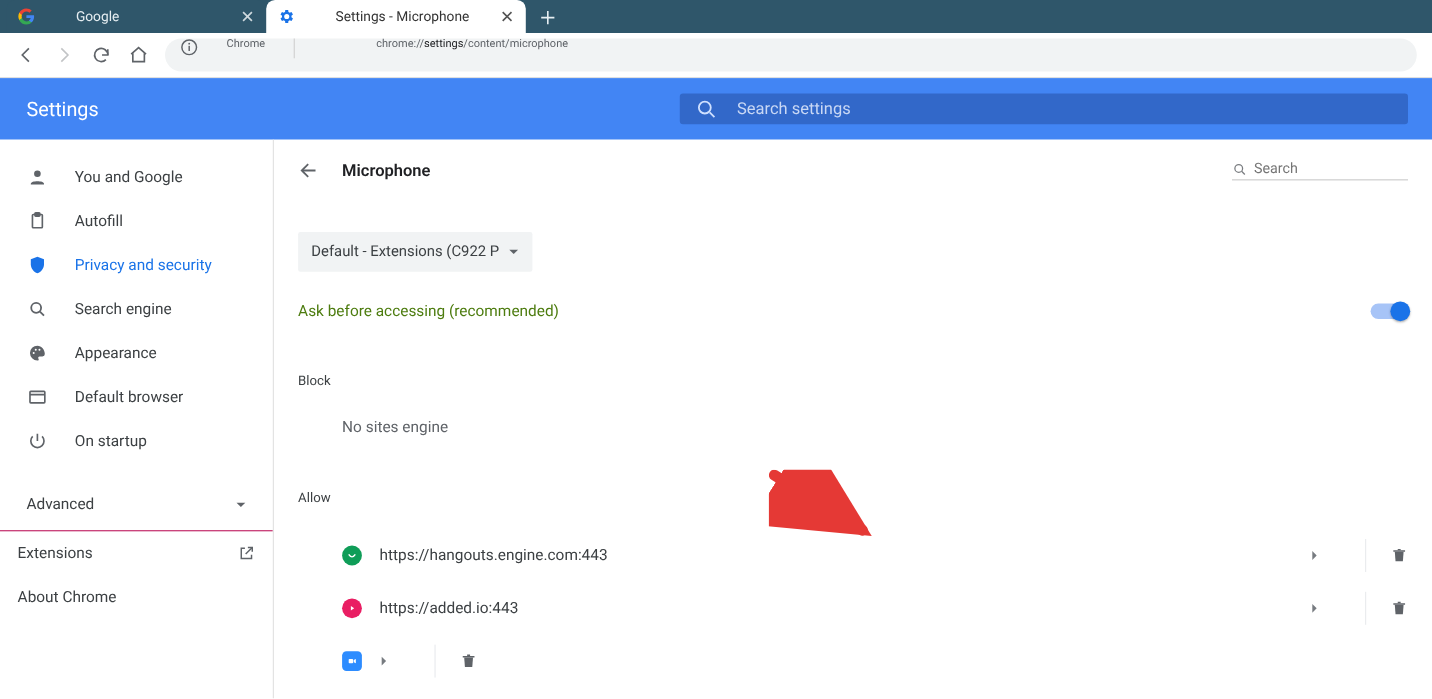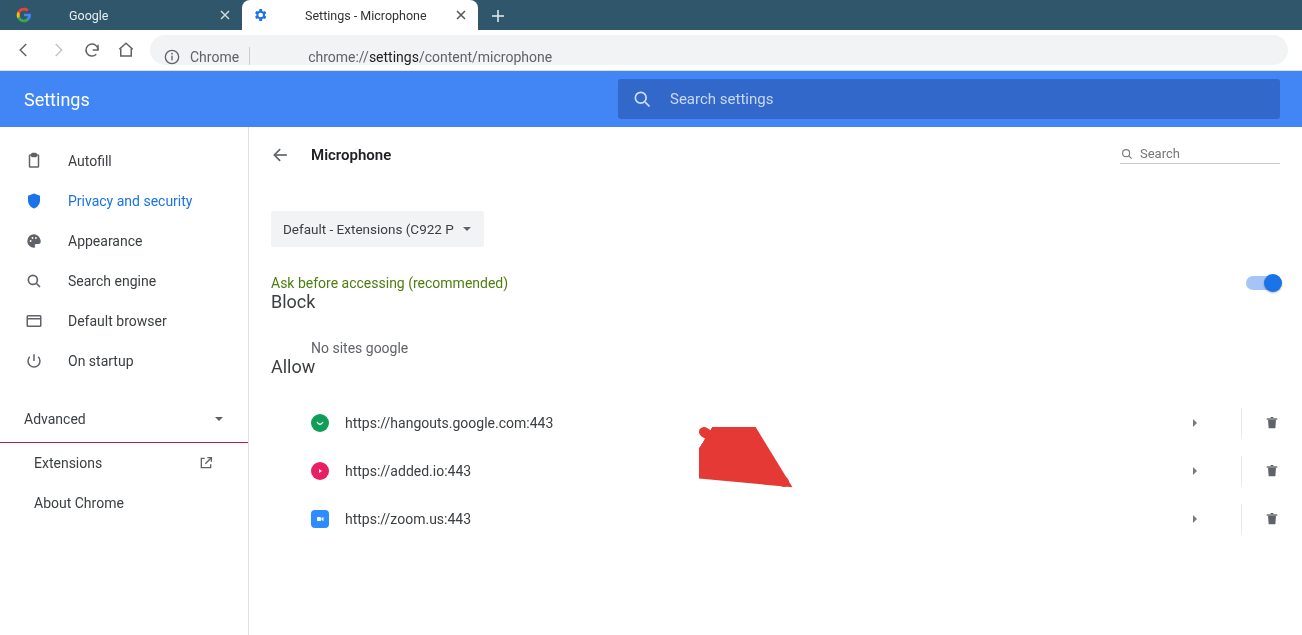--- a/index.html
+++ b/index.html
@@ -23,34 +23,34 @@
     color:#e6eef2; font-size:18px;
   }
 
   .toolbar {
     height: 41px; background: #ffffff; display:flex; align-items:center; gap:14px; padding: 0 14px;
     border-bottom:1px solid #e0e0e0;
   }
   .nav-icon { width:20px; height:20px; color:#5f6368; display:flex; align-items:center; justify-content:center; }
   .nav-icon.dim { color:#b9bcbf; }
   .omnibox {
-    flex:1; height:30px; background:#f1f3f4; border-radius:16px; display:flex; align-items:flex-end;
-    padding:0 14px; font-size:14px; color:#5f6368; gap:10px;
+    flex:1; height:30px; background:#f1f3f4; border-radius:16px; display:flex; align-items:flex-start;
+    padding:0 14px; font-size:10px; color:#5f6368; gap:26px;
   }
   .omnibox .url { color:#5f6368;margin-left:48px; }
   .omnibox .url .dark { color:#202124; }
 
   
   .page { display:flex; flex-direction:column; height:calc(635px - 71px); }
   .appbar {
     height:56px; background:#4285f4; display:flex; align-items:center; color:#fff;
   }
   .appbar-title { font-size:18px; padding-left:24px; width:618px; }
   .searchbox {
-    flex:1; height:40px; background:#3268c9; border-radius:3px; margin-right:22px;
+    flex:1; height:28px; background:#3268c9; border-radius:3px; margin-right:22px;
     display:flex; align-items:center; padding:0 14px; gap:18px; color:#c9d8f5;
   }
   .searchbox input {
     background:transparent; border:none; outline:none; color:#fff; font-size:15px; flex:1;
   }
   .searchbox input::placeholder { color:#c9d8f5; }
 
   .body { flex:1; display:flex; background:#fff; }
   .sidebar { width:248px; padding:14px 0 0 0; }
   .side-item {
@@ -61,21 +61,21 @@
   .side-item .ic { width:20px; height:20px; display:flex; align-items:center; justify-content:center; color:#5f6368; }
   .side-item.active .ic { color:#1a73e8; }
 
   .adv-row {
     display:flex; align-items:center; justify-content:space-between; height:48px;
     padding:0 24px; font-size:14px; color:#3c4043; cursor:pointer;
     border-bottom:1px solid #be185d; margin-top:14px;
   }
   .ext-row, .about-row {
     display:flex; align-items:center; justify-content:space-between; height:40px;
-    padding:0 34px; font-size:14px; color:#3c4043; cursor:pointer;
+    padding:0 16px; font-size:14px; color:#3c4043; cursor:pointer;
   }
 
   .divider { width:1px; background:#e0e0e0; }
 
   .content { flex:1; padding:18px 22px 0 22px; position:relative; }
   .ch-row { display:flex; align-items:center; }
   .ch-back { width:20px; height:20px; color:#5f6368; display:flex; align-items:center; justify-content:center; cursor:pointer; }
   .ch-title { font-size:15px; font-weight:600; color:#202124; margin-left:20px; }
   .ch-search { margin-left:auto; display:flex; align-items:center; border-bottom:1px solid #c9c9c9; width:160px; padding-bottom:2px; }
   .ch-search input { border:none; outline:none; font-size:13px; color:#5f6368; flex:1; }
@@ -89,21 +89,21 @@
 
   .setting-row { margin-top:28px; display:flex; align-items:center; justify-content:space-between; font-size:14px; color:#4d7c0f; }
   .toggle {
     width:34px; height:14px; background:#a7c4f7; border-radius:10px; position:relative;
   }
   .toggle .knob {
     width:18px; height:18px; background:#1a73e8; border-radius:50%; position:absolute; right:-2px; top:-2px;
     box-shadow:0 1px 2px rgba(0,0,0,.3);
   }
 
-  .section-h { font-size:18px; color:#3c4043; }
+  .section-h { margin-top:48px; font-size:12px; color:#3c4043; }
   .empty { margin: 28px 0 0 40px; font-size:14px; color:#5f6368; }
 
   .allow-list { margin-top:22px; }
   .allow-item {
     display:flex; align-items:center; height:48px; padding-left:40px; font-size:14px; color:#3c4043;
   }
   .allow-item .fav { width:18px; height:18px; border-radius:50%; display:flex; align-items:center; justify-content:center; margin-right:16px; font-size:11px; color:#fff; }
   .allow-item .url { flex:1; }
   .allow-item .caret { color:#777b80; margin-right:42px; display:flex; }
   .allow-item .sep { width:1px; height:30px; background:#e8eaed; margin-right:22px; }
@@ -205,54 +205,63 @@
       </span>
       <input placeholder="Search settings" style="">
     </div>
   </div>
 
   <div class="body">
 
     <div class="sidebar">
       <div class="side-item">
         <span class="ic">
+            <svg width="18" height="18" viewBox="0 0 24 24" fill="#5f6368">
+              <circle cx="12" cy="8" r="4"></circle>
+              <path d="M4 20c0-4 16-4 16 0v1H4z"></path>
+            </svg>
+          </span>
+        <span>You and Google</span>
+      </div>
+      <div class="side-item">
+        <span class="ic">
             <svg width="18" height="18" viewBox="0 0 24 24" fill="none" stroke="#5f6368" stroke-width="2">
               <rect x="6" y="4" width="12" height="16" rx="1"></rect>
               <rect x="9" y="2" width="6" height="4" rx="1" fill="#5f6368"></rect>
             </svg>
           </span>
         <span>Autofill</span>
       </div>
       <div class="side-item active">
         <span class="ic">
             <svg width="18" height="18" viewBox="0 0 24 24" fill="#1a73e8">
               <path d="M12 2l8 3v6c0 5-3.4 9.5-8 11-4.6-1.5-8-6-8-11V5l8-3z"></path>
             </svg>
           </span>
         <span>Privacy and security</span>
+      </div>
+      <div class="side-item">
+        <span class="ic">
+            <svg width="18" height="18" viewBox="0 0 24 24" fill="none" stroke="#5f6368" stroke-width="2.2">
+              <circle cx="10.5" cy="10.5" r="6"></circle>
+              <path d="M20 20l-5-5"></path>
+            </svg>
+          </span>
+        <span>Search engine</span>
       </div>
       <div class="side-item">
         <span class="ic">
             <svg width="18" height="18" viewBox="0 0 24 24" fill="#5f6368">
               <path d="M12 3a9 9 0 100 18c1.7 0 2-1.3 1.3-2.3-.7-1-.2-2.7 1.4-2.7H18a3 3 0 003-3c0-5-4-10-9-10z"></path>
               <circle cx="7.5" cy="12" r="1.2" fill="#fff"></circle>
               <circle cx="10" cy="8" r="1.2" fill="#fff"></circle>
               <circle cx="14.5" cy="8" r="1.2" fill="#fff"></circle>
             </svg>
           </span>
         <span>Appearance</span>
-      </div>
-      <div class="side-item">
-        <span class="ic">
-            <svg width="18" height="18" viewBox="0 0 24 24" fill="none" stroke="#5f6368" stroke-width="2.2">
-              <circle cx="10.5" cy="10.5" r="6"></circle>
-              <path d="M20 20l-5-5"></path>
-            </svg>
-          </span>
-        <span>Search engine</span>
       </div>
       <div class="side-item">
         <span class="ic">
             <svg width="18" height="18" viewBox="0 0 24 24" fill="none" stroke="#5f6368" stroke-width="2">
               <rect x="3" y="5" width="18" height="14" rx="1"></rect>
               <path d="M3 9h18"></path>
             </svg>
           </span>
         <span>Default browser</span>
       </div>
@@ -321,32 +330,32 @@
       </div>
 
       <div class="setting-row">
         <span>Ask before accessing (recommended)</span>
         <div class="toggle">
             <div class="knob"></div>
           </div>
       </div>
 
       <div class="section-h">Block</div>
-      <div class="empty">No sites google</div>
+      <div class="empty">No sites engine</div>
 
       <div class="section-h">Allow</div>
       <div class="allow-list">
         <div class="allow-item">
           <span class="fav" style="background:#0f9d58">
               <svg width="10" height="10" viewBox="0 0 10 10">
                 <circle cx="5" cy="5" r="5" fill="#0f9d58"></circle>
                 <path d="M2 4c2 3 4 3 6 0" stroke="#fff" stroke-width="1.3" fill="none"></path>
               </svg>
             </span>
-          <span class="url">https://hangouts.google.com:443</span>
+          <span class="url">https://hangouts.engine.com:443</span>
           <span class="caret">
               <svg width="8" height="10" viewBox="0 0 8 10">
                 <path fill="#777b80" d="M2 1l4 4-4 4z"></path>
               </svg>
             </span>
           <span class="sep"></span>
           <span class="trash">
               <svg width="16" height="18" viewBox="0 0 24 24" fill="#5f6368">
                 <path d="M6 7h12l-1 13H7L6 7z"></path>
                 <path d="M4 5h16v2H4z"></path>
@@ -377,21 +386,20 @@
             </span>
         </div>
         <div class="allow-item">
           <span class="fav" style="background:#2d8cff;border-radius:4px">
               <svg width="10" height="10" viewBox="0 0 10 10">
                 <rect width="10" height="10" rx="2" fill="#2d8cff"></rect>
                 <rect x="2" y="3" width="4" height="4" rx=".7" fill="#fff"></rect>
                 <path d="M6.5 4l2-1v4l-2-1z" fill="#fff"></path>
               </svg>
             </span>
-          <span class="url">https://zoom.us:443</span>
           <span class="caret">
               <svg width="8" height="10" viewBox="0 0 8 10">
                 <path fill="#777b80" d="M2 1l4 4-4 4z"></path>
               </svg>
             </span>
           <span class="sep"></span>
           <span class="trash">
               <svg width="16" height="18" viewBox="0 0 24 24" fill="#5f6368">
                 <path d="M6 7h12l-1 13H7L6 7z"></path>
                 <path d="M4 5h16v2H4z"></path>

